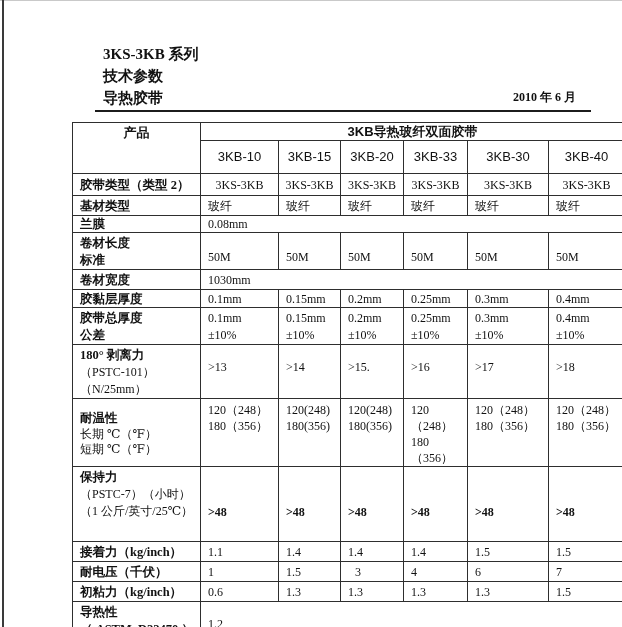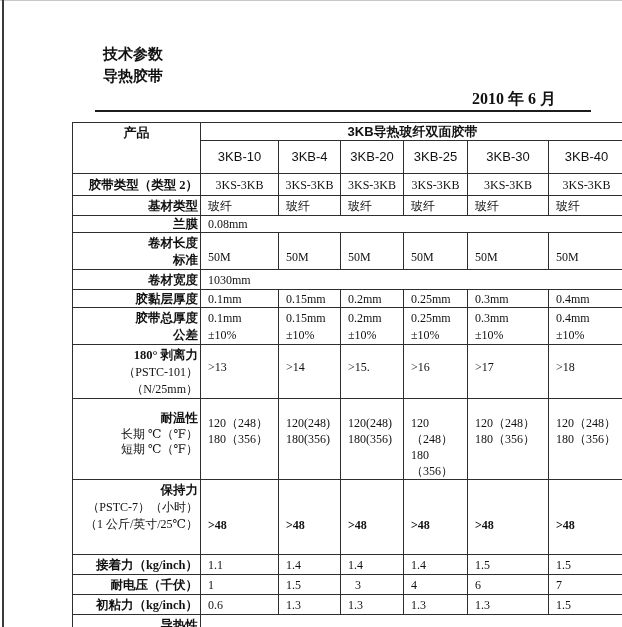--- a/index.html
+++ b/index.html
@@ -6,67 +6,68 @@
   body{
     width:622px;height:627px;overflow:hidden;position:relative;
     background:#ffffff;color:#111;
     font-family:"Liberation Serif","DejaVu Serif",serif;
   }
   .page-top-edge{position:absolute;left:0;top:0;width:622px;height:1px;background:#c9c9c9;}
   .page-left-edge{position:absolute;left:2px;top:0;width:2px;height:627px;background:#3a3a3a;}
 
   .doc-header{position:absolute;left:103px;top:43px;}
   .doc-header .t{font-size:15px;font-weight:bold;line-height:22px;white-space:pre;}
-  .doc-date{position:absolute;top:89px;left:400px;width:156px;text-align:right;font-size:16px;font-weight:bold;white-space:pre;}
+  .doc-date{position:absolute;top:89px;left:420px;width:156px;text-align:right;font-size:12px;font-weight:bold;white-space:pre;}
   .header-rule{position:absolute;left:95px;top:110px;width:496px;height:2px;background:#1c1c1c;}
 
   table.spec{
     position:absolute;left:72px;top:122px;
     border-collapse:collapse;table-layout:fixed;width:552px;
     font-size:12px;
   }
   td{
     border:1px solid #2e2e2e;
     padding:0 2px 0 7px;
     vertical-align:middle;
     overflow:hidden;
     white-space:pre-wrap;
     line-height:16px;
   }
-  td.lbl{font-weight:bold;font-size:12.5px;text-align:right;}
+  td.lbl{font-weight:bold;font-size:12.5px;}
   .subline{font-weight:normal;font-size:12px;}
   td.corner{
     text-align:center;vertical-align:top;padding:1px 0 0 0;
     font-weight:bold;font-size:13px;line-height:17px;margin-top:28px;
   }
   td.group{
     text-align:center;padding:0;
     font-family:"Liberation Sans","DejaVu Sans",sans-serif;
     font-weight:bold;font-size:13px;
   }
   td.colh{
     text-align:center;padding:8px;
     font-family:"Liberation Sans","DejaVu Sans",sans-serif;
     font-weight:normal;font-size:13px;
   }
   td.ctr{text-align:center;padding:0;}
   td.vt{vertical-align:top;padding-top:14px;}
   td.vb{vertical-align:bottom;padding-bottom:4px;}
-  td.pt1{vertical-align:top;padding-top:16px;}
+  td.pt1{vertical-align:top;padding-top:3px;}
   td.pt2{vertical-align:top;padding-top:37px;font-weight:bold;}
   td.lbl3{vertical-align:top;padding-top:12px;line-height:15.5px;}
   td.lblv{vertical-align:top;padding-top:2px;line-height:17px;}
 </style>
 </head>
 <body>
 
 <div class="page-top-edge"></div>
 <div class="page-left-edge"></div>
 
 <div class="doc-header">
+  <div class="t">3KS-3KB 系列</div>
   <div class="t">技术参数</div>
   <div class="t">导热胶带</div>
 </div>
 <div class="doc-date">2010 年 6 月</div>
 <div class="header-rule"></div>
 
 <table class="spec">
   <colgroup>
     <col style="width:128px">
       <col style="width:78px">
@@ -77,23 +78,23 @@
       <col style="width:76px">
   </colgroup>
 
   <tbody>
       <tr style="height:18px">
     <td class="corner" rowspan="2">产品</td>
     <td class="group" colspan="6">3KB导热玻纤双面胶带</td>
   </tr>
   <tr style="height:23px">
     <td class="colh">3KB-10</td>
-    <td class="colh">3KB-4</td>
+    <td class="colh">3KB-15</td>
     <td class="colh">3KB-20</td>
-    <td class="colh">3KB-25</td>
+    <td class="colh">3KB-33</td>
     <td class="colh">3KB-30</td>
     <td class="colh">3KB-40</td>
   </tr>
 
   <tr style="height:22px">
     <td class="lbl">胶带类型（类型 2）</td>
     <td class="ctr">3KS-3KB</td>
     <td class="ctr">3KS-3KB</td>
     <td class="ctr">3KS-3KB</td>
     <td class="ctr">3KS-3KB</td>

